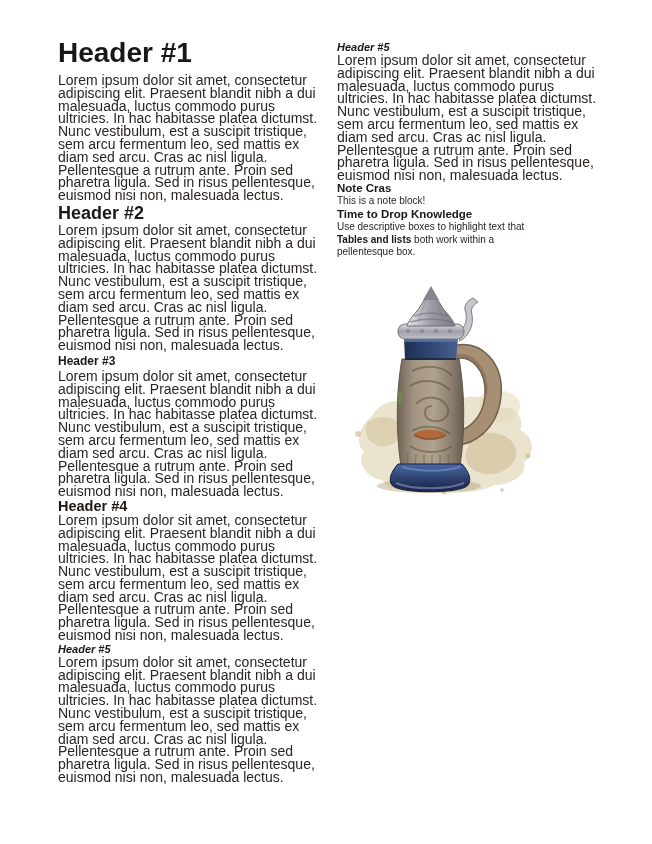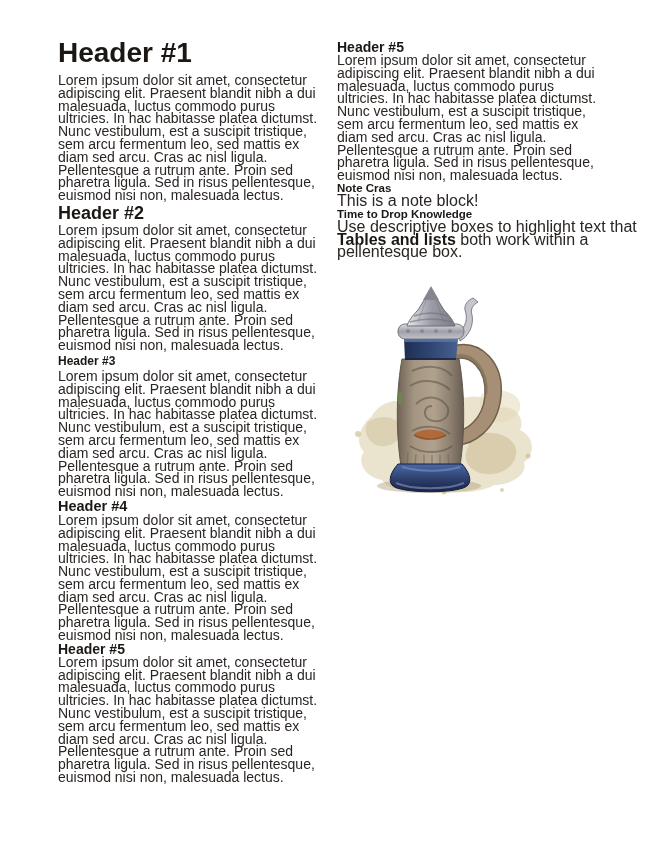--- a/index.html
+++ b/index.html
@@ -10,26 +10,26 @@
   }
   .page{position:relative;width:536px;height:844px;background:#fff;}
   .columns{display:flex;padding:36px 58px 0 58px;gap:27px;}
   .col-left{width:252px;flex:0 0 252px;}
   .col-right{width:257px;flex:0 0 257px;padding-top:4px;}
   h1,h2,h3,h4,h5{margin:0;padding:0;color:#1b1714;font-weight:bold;}
   h1{font-size:28px;line-height:34px;margin-bottom:4px;letter-spacing:0;}
   h2{font-size:18px;line-height:22px;}
   h3{font-size:12px;line-height:18px;}
   h4{font-size:14.5px;line-height:16px;}
-  h5{font-size:14px;line-height:14px;}
+  h5{font-size:11px;line-height:14px;font-style:italic;}
   .para{margin:0;}
   .para-line{
     font-size:14px;line-height:12.8px;white-space:pre;color:#2a2522;
   }
-  .note-line{font-size:16px;line-height:12.8px;white-space:pre;color:#2a2522;}
+  .note-line{font-size:10px;line-height:12.8px;white-space:pre;color:#2a2522;}
   .note-line.label{font-size:11.5px;line-height:13px;font-weight:bold;color:#1b1714;}
   .note-line .b{font-weight:bold;color:#1b1714;}
   .figure{
     position:relative;width:185px;height:210px;
     margin:27px 0 0 15px;
   }
   .figure svg{display:block;}
 </style>
 </head>
 <body>

